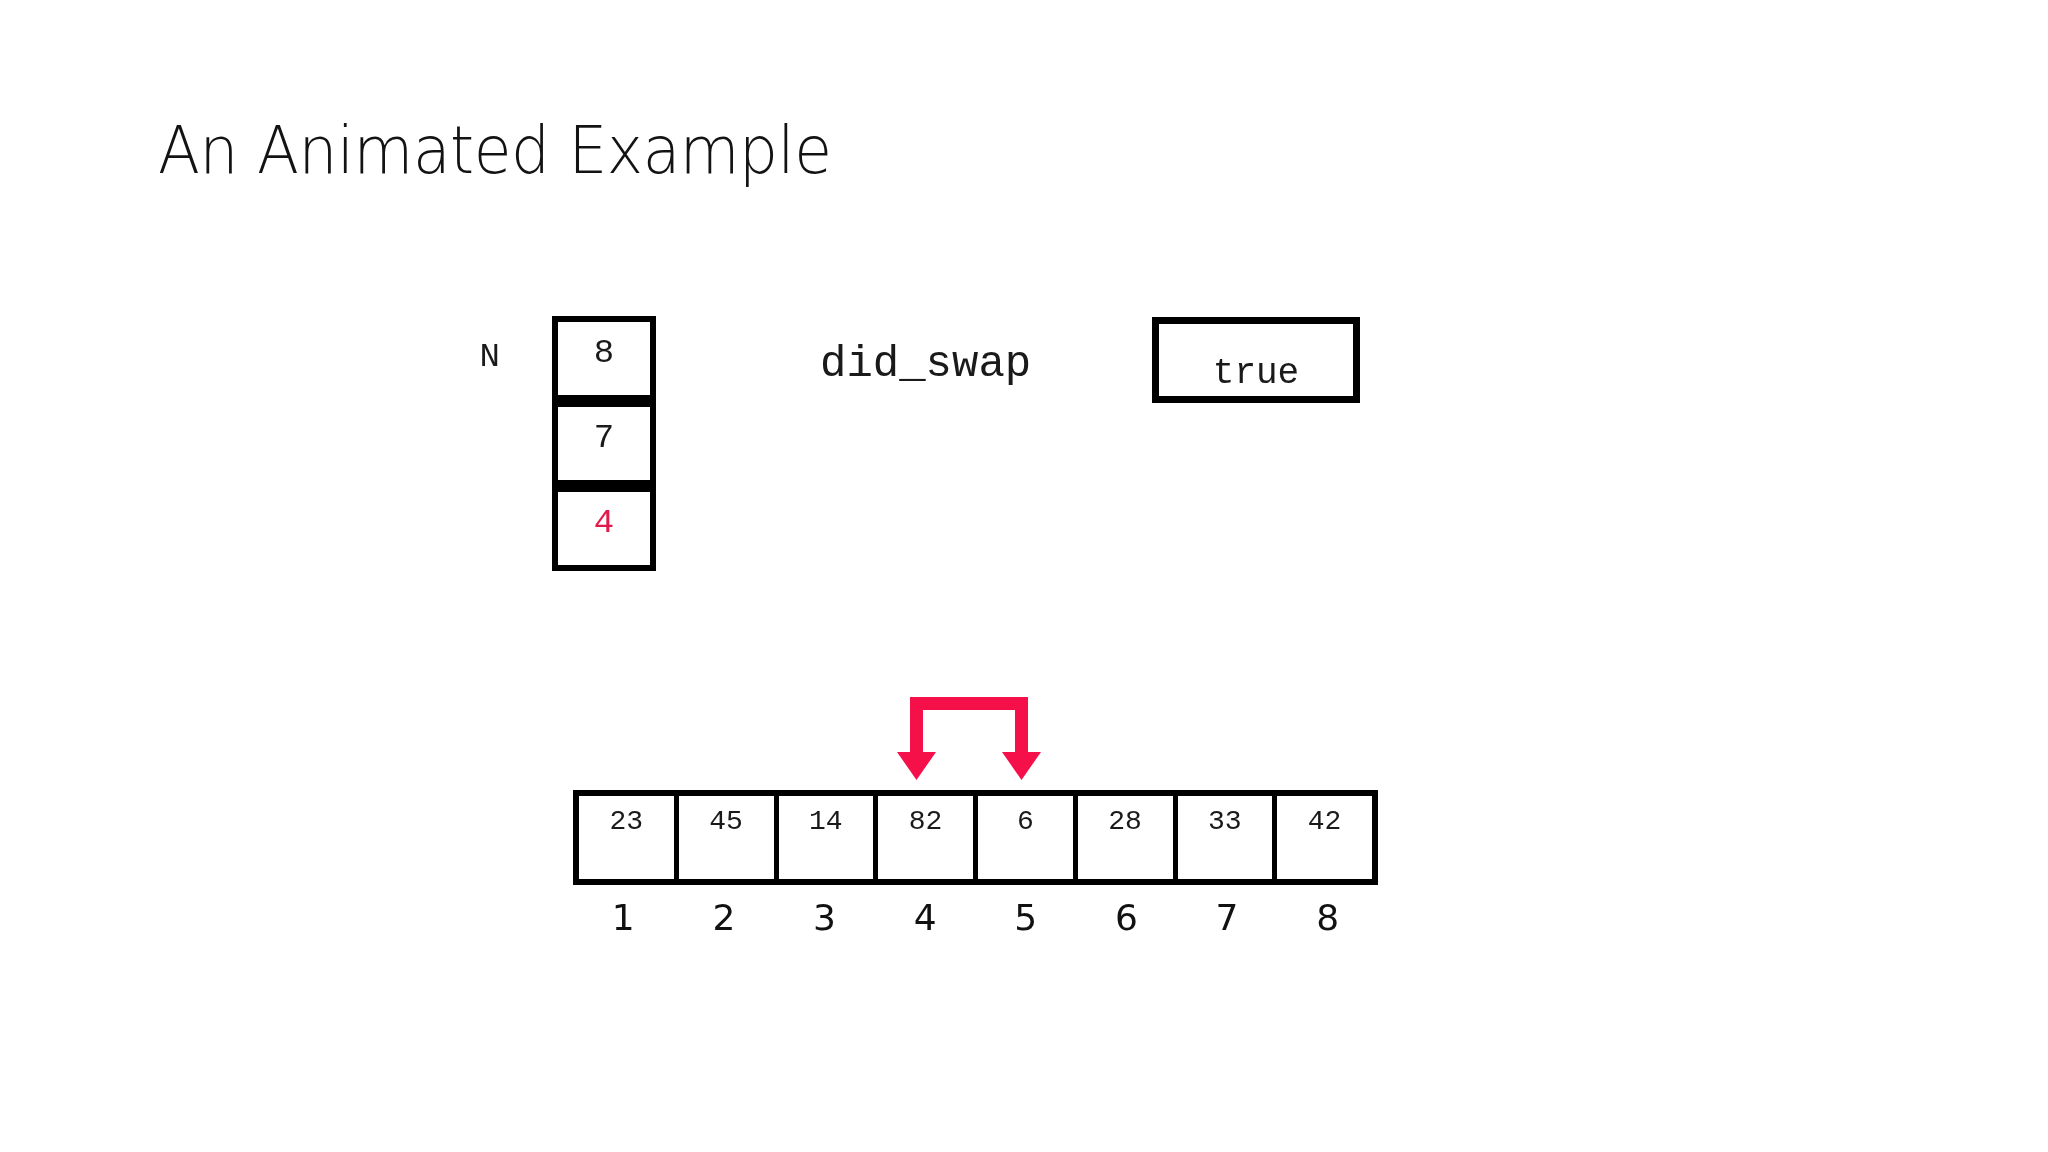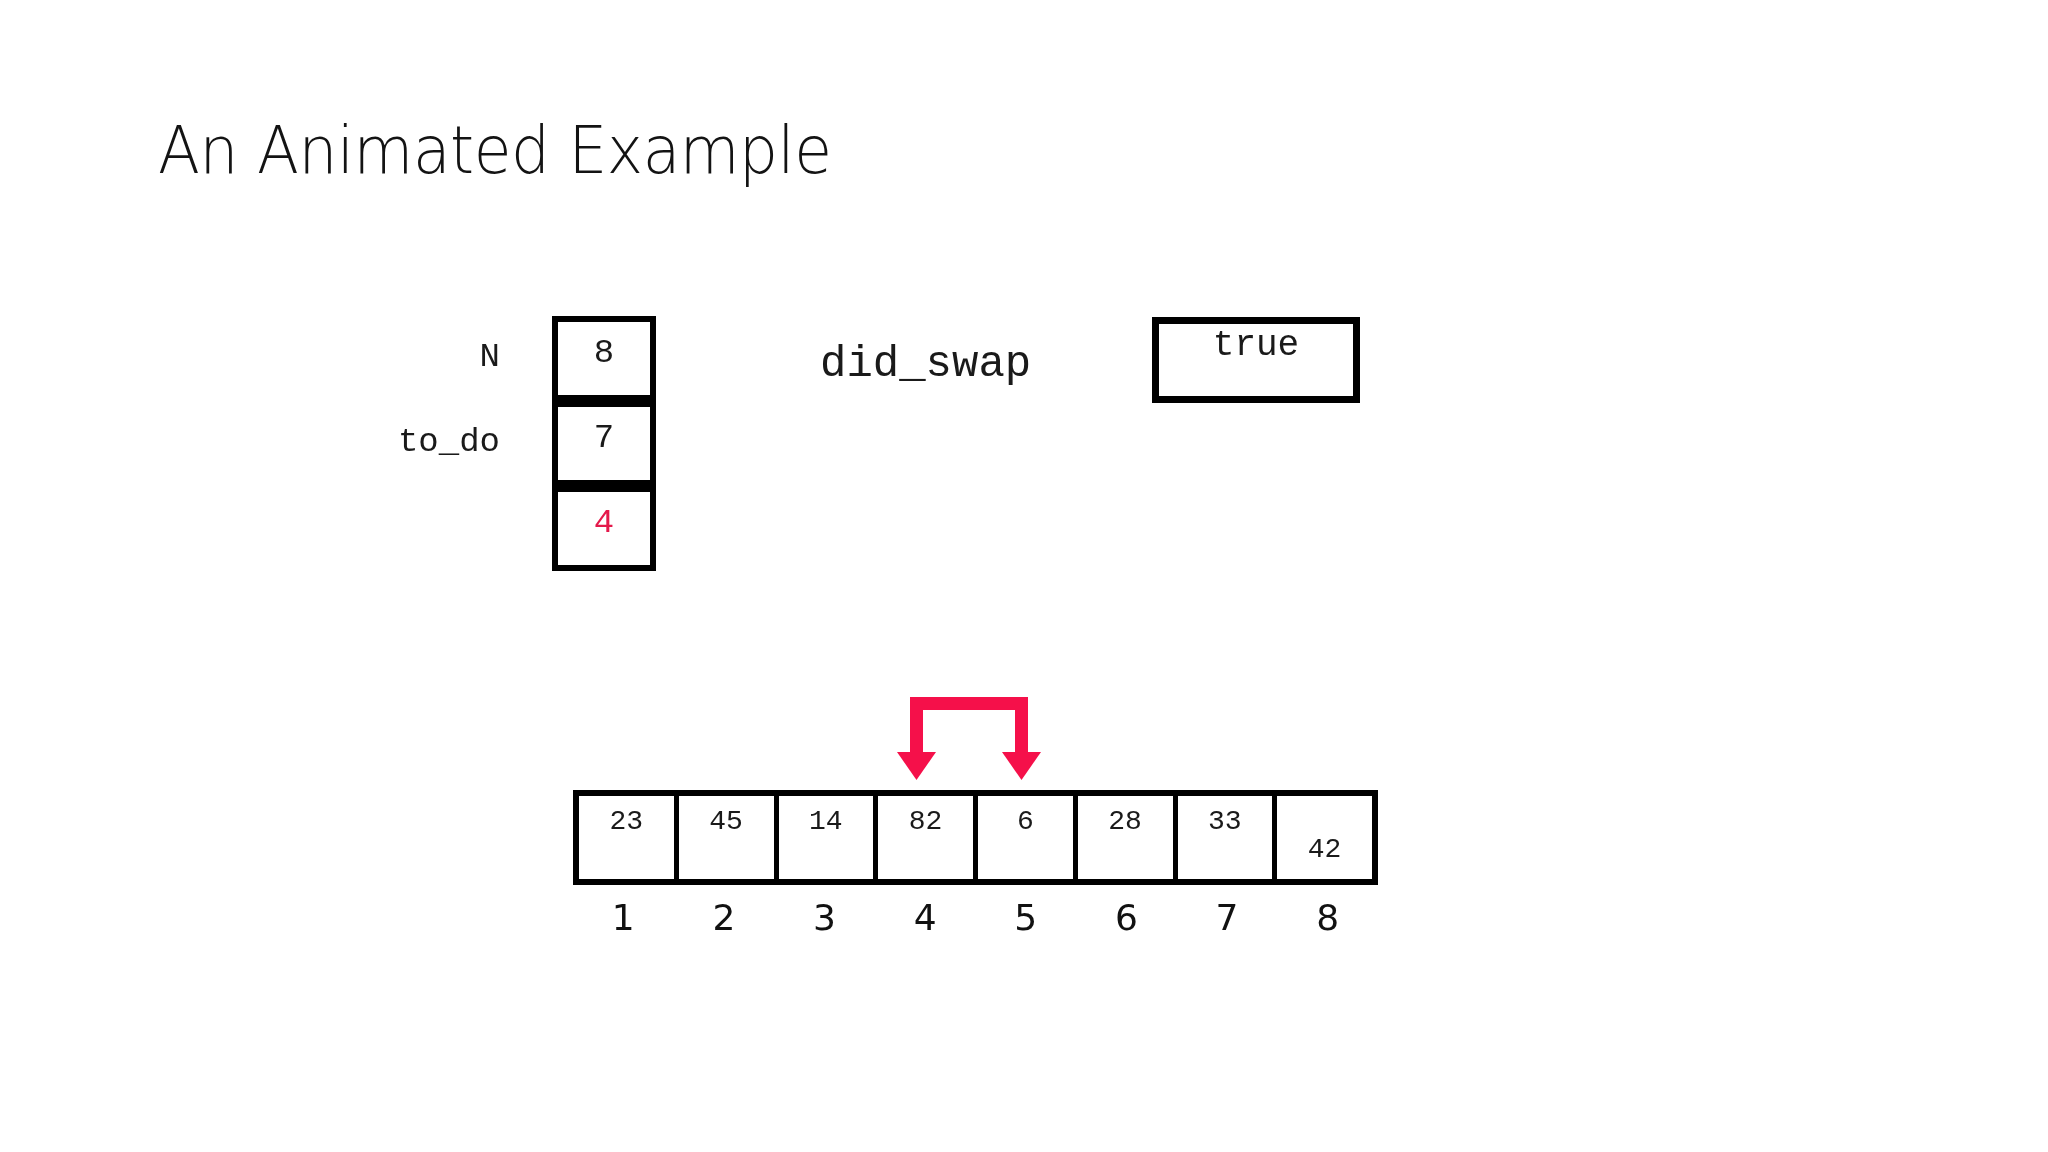--- a/index.html
+++ b/index.html
@@ -104,21 +104,21 @@
     width: 208px;
     height: 86px;
     box-sizing: border-box;
     border: 7px solid #000000;
     background: #ffffff;
     font-family: "Liberation Mono", "DejaVu Sans Mono", monospace;
     font-size: 36px;
     color: #1a1a1a;
     text-align: center;
     line-height: 1;
-    padding-top: 4px;
+    padding-top: 32px;
   }
 
   
   #array-wrap {
     position: absolute;
     left: 573px;
     top: 790px;
     width: 805px;
     height: 95px;
   }
@@ -138,21 +138,21 @@
     box-sizing: border-box;
     border-right: 5px solid #000000;
     background: #ffffff;
     font-family: "Liberation Mono", "DejaVu Sans Mono", monospace;
     font-size: 28px;
     color: #1a1a1a;
     text-align: center;
     line-height: 1;
     padding-top: 12px;
   }
-  .array-cell:last-child { border-right: none; margin-top: 28px; }
+  .array-cell:last-child { border-right: none; }
 
   #array-indices {
     position: absolute;
     left: 573px;
     top: 900px;
     width: 805px;
     height: 50px;
     display: flex;
   }
   .array-index {
@@ -175,21 +175,20 @@
   }
 </style>
 </head>
 <body>
 
 <div id="slide">
 
   <div class="slide-title">An Animated Example</div>
 
   <div class="var-label" id="label-n">N</div>
-  <div class="var-label" id="label-todo">to_do</div>
 
   <div id="var-stack">
     <div class="var-cell" id="var-cell-0">8</div>
     <div class="var-cell" id="var-cell-1">7</div>
     <div class="var-cell highlight" id="var-cell-2">4</div>
   </div>
 
   <div id="label-didswap">did_swap</div>
   <div id="didswap-box">true</div>
 

